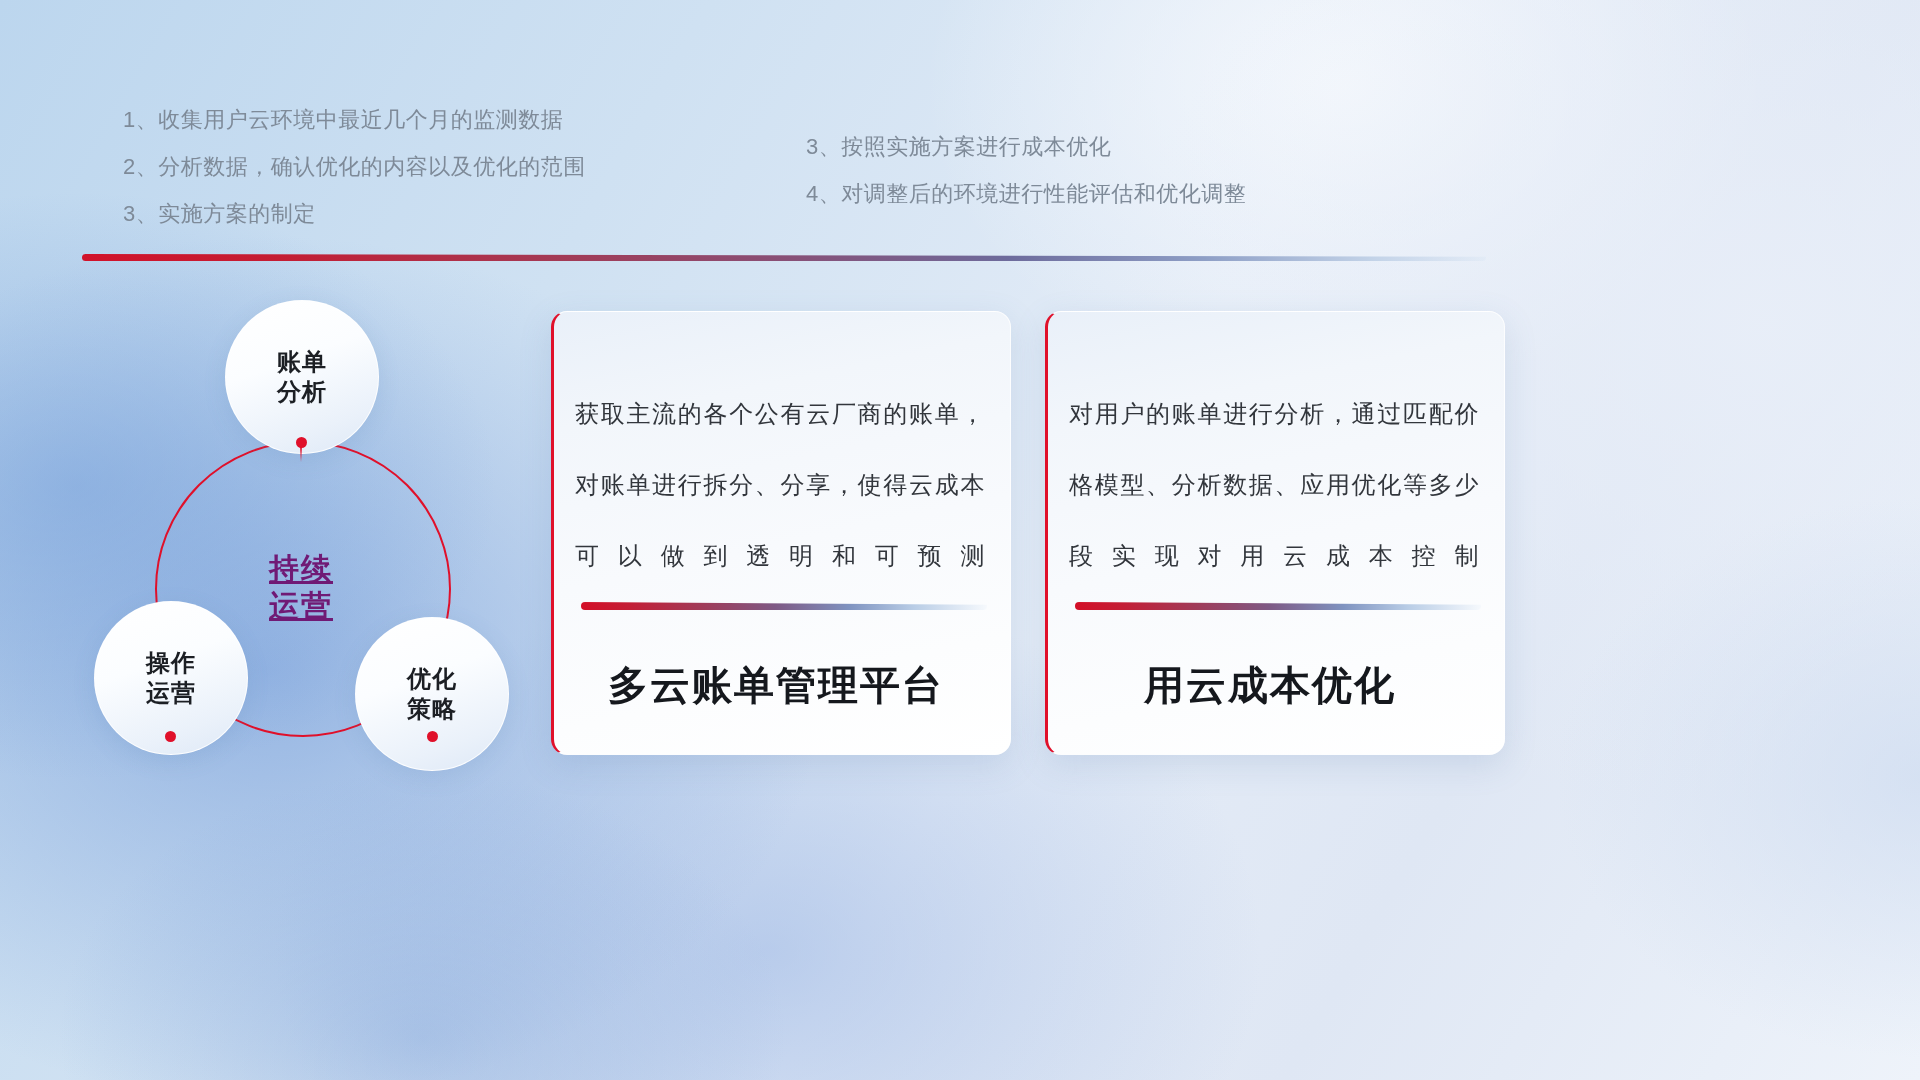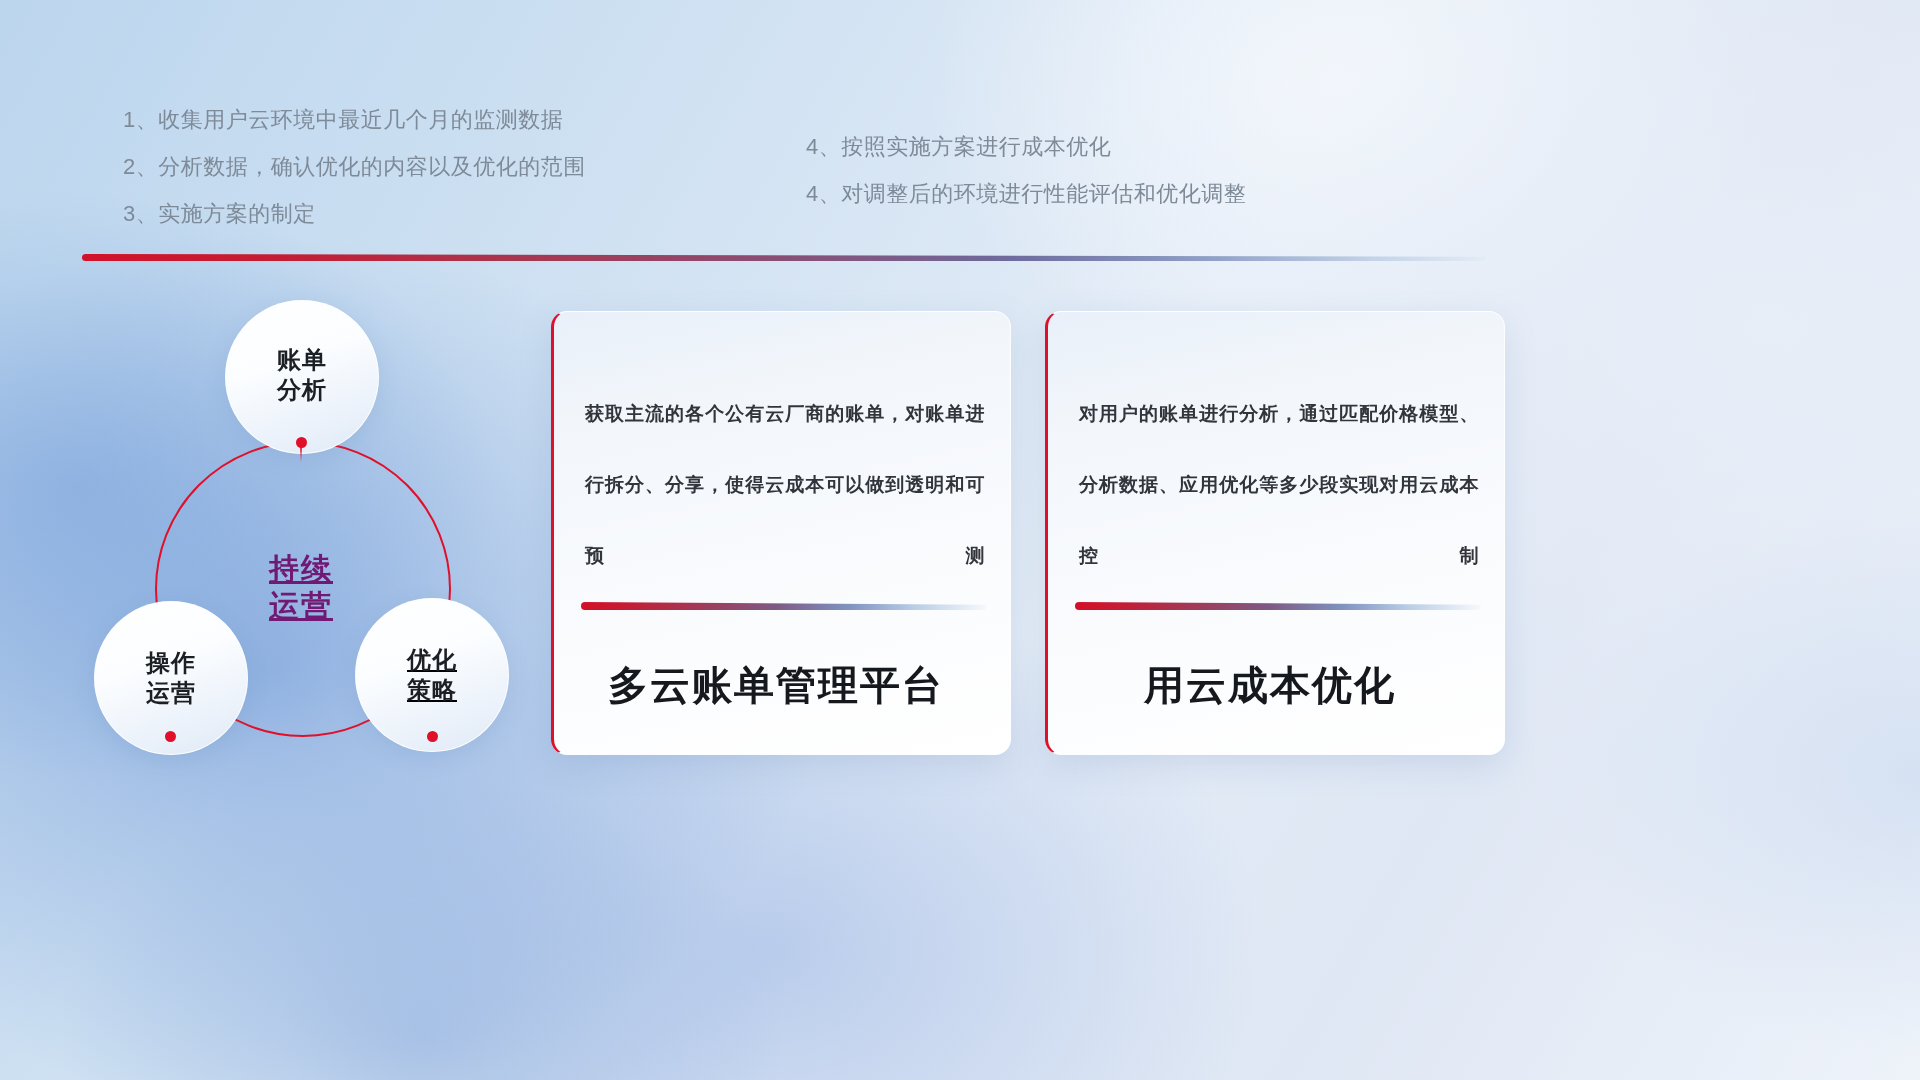--- a/index.html
+++ b/index.html
@@ -92,23 +92,23 @@
     align-items: center;
     justify-content: center;
     flex-direction: column;
   }
   .vfill {
     background: linear-gradient(160deg, #ffffff 0%, #fbfdff 40%, #eaf1fa 78%, #dde8f6 100%);
     border: 1.5px solid rgba(255,255,255,0.9);
     box-shadow: 0 6px 22px rgba(90,130,180,0.16);
     z-index: 3;
   }
-  #c-top    { left: 145px; top: 4px;   width: 152px; height: 152px; font-family: Liberation Mono, monospace; }
+  #c-top    { left: 145px; top: 4px;   width: 152px; height: 152px; }
   #c-left   { left: 14px;  top: 305px; width: 152px; height: 152px; }
-  #c-right  { left: 275px; top: 302px; width: 152px; height: 152px; text-decoration: underline; }
+  #c-right  { left: 275px; top: 321px; width: 152px; height: 152px; }
 
   #c-center {
     left: 75px; top: 145px; width: 292px; height: 292px;
     border: 2.4px solid #e0102a;
     background: transparent;
     z-index: 2;
   }
   .venn-label {
     font-size: 24px;
     font-weight: bold;
@@ -165,30 +165,29 @@
     border-left: 3px solid #e0102a;
     background: linear-gradient(168deg,
         #e9f0f9 0%, #f2f6fb 22%, #f8fafd 52%, #fcfdfe 78%, #ffffff 100%);
     box-shadow: 0 10px 32px rgba(86,123,172,0.17);
     overflow: hidden;
   }
   #card-1 { left: 551px; }
   #card-2 { left: 1045px; }
   .card-body {
     position: absolute;
-    left: 31px;
+    left: 21px;
     right: 25px;
     top: 66px;
-    font-size: 19px;
+    font-size: 24px;
     line-height: 71px;
     color: #32363c;
     letter-spacing: 0.6px;
     text-align: justify;
     text-align-last: justify;
-    font-weight: bold;
   }
   .card-rule {
     position: absolute;
     left: 27px;
     right: 23px;
     top: 290px;
     height: 8px;
     border-radius: 4px;
     background: linear-gradient(90deg,
         #d30f27 0%,
@@ -217,21 +216,21 @@
 
 <div id="bg"></div>
 
 <div id="steps-left">
   <div class="step-line">1、收集用户云环境中最近几个月的监测数据</div>
   <div class="step-line">2、分析数据，确认优化的内容以及优化的范围</div>
   <div class="step-line">3、实施方案的制定</div>
 </div>
 
 <div id="steps-right">
-  <div class="step-line">4、按照实施方案进行成本优化</div>
+  <div class="step-line">3、按照实施方案进行成本优化</div>
   <div class="step-line">4、对调整后的环境进行性能评估和优化调整</div>
 </div>
 
 <div id="header-rule"></div>
 
 <div id="venn">
   <div id="c-center" class="vcircle"></div>
 
   <div id="c-top" class="vcircle vfill">
     <div class="venn-label">

